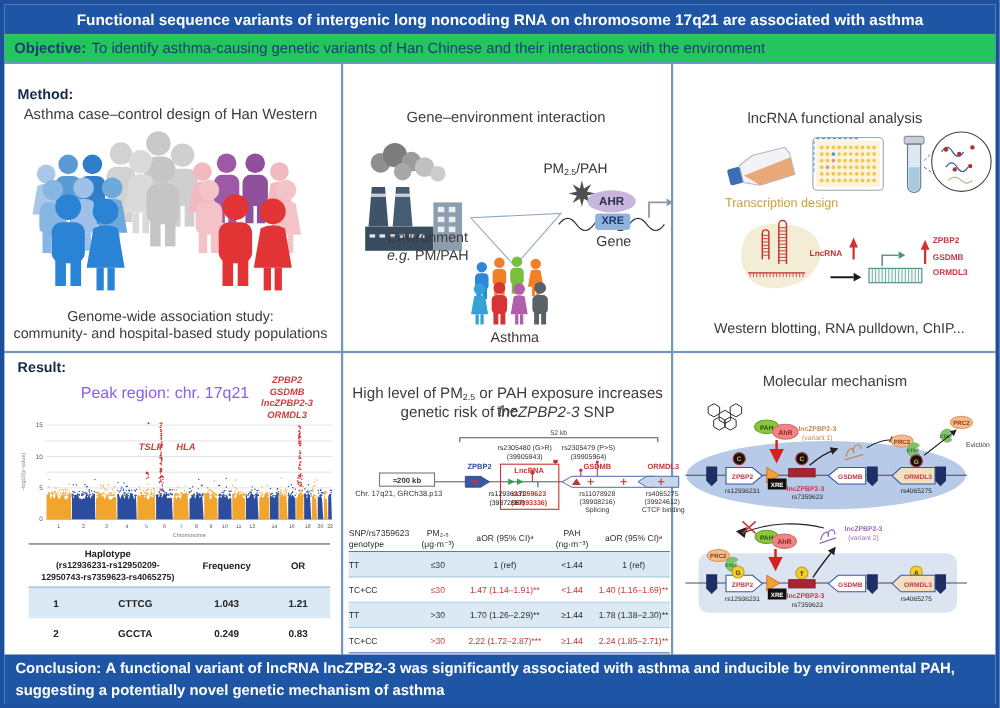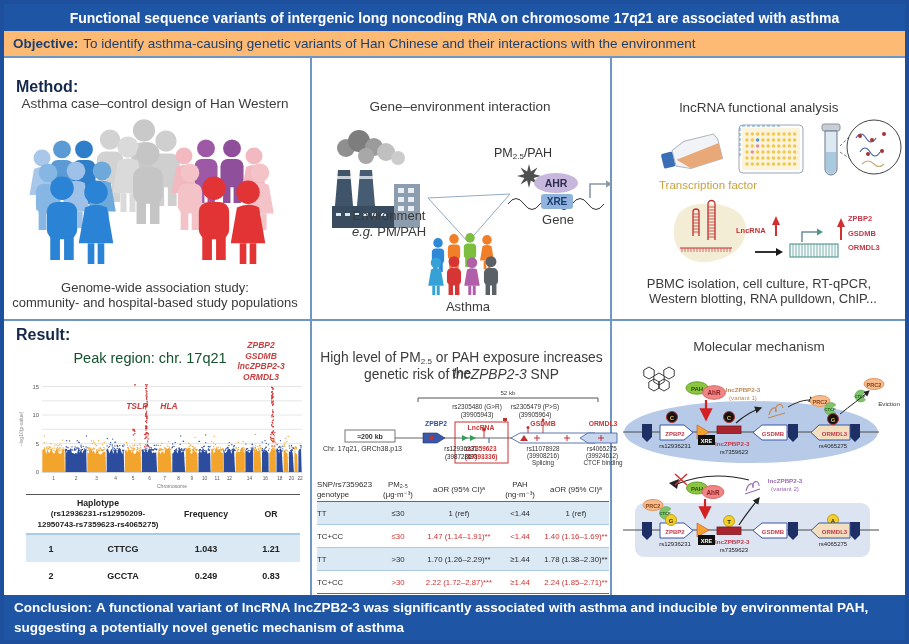--- a/index.html
+++ b/index.html
@@ -2,37 +2,37 @@
 <html><head>
 <meta charset="utf-8">
 <style>
   html,body{margin:0;padding:0;width:909px;height:644px;overflow:hidden;background:#fff;}
   .poster{position:relative;width:909px;height:644px;background:#ffffff;
           font-family:"Liberation Sans","DejaVu Sans",sans-serif;overflow:hidden;}
   .abs{position:absolute;}
   .frame{position:absolute;inset:0;border:4px solid #1d4f9c;pointer-events:none;z-index:40;}
   .bar-title{left:4px;top:4px;width:901px;height:27px;background:#1e55a4;color:#ffffff;
              display:flex;align-items:center;justify-content:center;font-size:14px;font-weight:bold;z-index:5;}
-  .bar-objective{left:4px;top:31px;width:901px;height:27px;background:#fdba74;border-bottom:2px solid #6d95c5;
+  .bar-objective{left:4px;top:31px;width:901px;height:27px;background:#22c55e;border-bottom:2px solid #6d95c5;
              display:flex;align-items:center;padding-left:9px;box-sizing:border-box;font-size:13.5px;color:#1d3f70;z-index:5;}
   .bar-objective b{margin-right:5px;}
   .bar-conclusion{left:4px;top:595px;width:901px;height:45px;background:#1e55a4;color:#fff;font-size:13.5px;
              line-height:1.5;padding:3px 10px;box-sizing:border-box;z-index:5;font-weight:bold;}
   .bar-conclusion b{margin-right:4px;}
   .vdiv{top:58px;width:2px;height:537px;background:#7096c2;z-index:1;}
   .hdiv{left:4px;top:319px;width:901px;height:2px;background:#7096c2;z-index:1;}
-  .sec-label{font-weight:bold;font-size:16px;color:#15284b;z-index:4;}
+  .sec-label{font-weight:bold;font-size:13px;color:#15284b;z-index:4;}
   .panel-title{font-size:13.5px;color:#3c3c3c;text-align:center;z-index:4;}
   .caption{font-size:13px;color:#3a3a3a;text-align:center;z-index:4;}
   .i{font-style:italic;}
   .sub{font-size:8px;vertical-align:-2px;}
   .gold{color:#c9a13e;font-size:11.5px;}
   .genestack{font-size:8.5px;font-weight:bold;font-style:italic;color:#c94040;text-align:center;line-height:10.5px;z-index:4;}
   .peaklbl{font-size:8.5px;font-weight:bold;font-style:italic;color:#c94040;text-align:center;z-index:4;}
-  .plot-title{font-size:14.5px;color:#14532d;text-align:center;z-index:4;}
+  .plot-title{font-size:14.5px;color:#8b5cf6;text-align:center;z-index:4;}
   
   .hap{left:26px;top:494px;width:274px;font-size:8.5px;color:#222;z-index:3;}
   .hap-head{display:grid;grid-template-columns:50px 94px 72px 58px;border-top:1.5px solid #555;
             border-bottom:2px solid #a8cce8;padding:3px 0;}
   .hap-h1{grid-column:1/3;text-align:center;font-weight:bold;line-height:1.3;font-size:8px;}
   .hap-h1 .l1{font-size:8.7px;}
   .hap-hc{display:flex;align-items:center;justify-content:center;font-weight:bold;font-size:8.7px;}
   .hap-row{display:grid;grid-template-columns:50px 94px 72px 58px;height:27px;align-items:center;
            text-align:center;font-weight:bold;font-size:9px;}
   .band{background:#dbe9f5;}
@@ -389,21 +389,21 @@
       <path d="M46,22 q5,-8 10,0 t10,0" stroke="#3a5fa8" fill="none" stroke-width="1.2"></path>
       <path d="M50,36 q5,-8 10,0 t10,0" stroke="#3a5fa8" fill="none" stroke-width="1.2"></path>
       <circle cx="50" cy="20" r="2" fill="#a83232"></circle>
         <circle cx="62" cy="24" r="2" fill="#a83232"></circle>
       <circle cx="74" cy="18" r="2" fill="#a83232"></circle>
         <circle cx="58" cy="38" r="2" fill="#a83232"></circle>
       <circle cx="72" cy="35" r="2" fill="#a83232"></circle>
       <path d="M52,48 q6,-6 12,0 q5,5 10,0" stroke="#c8a878" fill="none" stroke-width="1.1"></path>
     </g>
   </svg>
-  <div class="abs gold" style="left:659px;top:179px;width:130px;z-index:4">Transcription factor</div>
+  <div class="abs gold" style="left:659px;top:179px;width:130px;z-index:4">Transcription design</div>
   <svg style="left:652px;top:192px" width="253" height="74" viewBox="0 0 253 74">
     <path d="M25,25 C32,5 85,8 92,28 C100,48 82,68 54,70 C26,72 16,45 25,25 Z" fill="#f4edd6"></path>
     <g stroke="#c03030" fill="none">
       <path d="M41,44 V20 A3,3 0 0 1 47,20 V44" stroke-width="1.3"></path>
       <path d="M41,22 H47 M41,25 H47 M41,28 H47 M41,31 H47 M41,34 H47 M41,37 H47 M41,40 H47" stroke-width="0.8"></path>
       <path d="M56,48 V12 A3.5,3.5 0 0 1 63,12 V48" stroke-width="1.3"></path>
       <path d="M56,15 H63 M56,18 H63 M56,21 H63 M56,24 H63 M56,27 H63 M56,30 H63 M56,33 H63 M56,36 H63 M56,39 H63 M56,42 H63 M56,45 H63" stroke-width="0.8"></path>
       <path d="M28,56 H80" stroke-width="1.2"></path>
       <path d="M30,56 v4 M33,56 v4 M36,56 v4 M39,56 v4 M42,56 v4 M45,56 v4 M48,56 v4 M51,56 v4 M54,56 v4 M57,56 v4 M60,56 v4 M63,56 v4 M66,56 v4 M69,56 v4 M72,56 v4 M75,56 v4 M78,56 v4" stroke-width="0.7"></path>
     </g>
@@ -423,21 +423,20 @@
       <polygon points="165,36.5 165,43.5 171,40" fill="#50948c"></polygon>
     </g>
     <g>
       <line x1="189" y1="48" x2="189" y2="34" stroke="#d03030" stroke-width="2"></line>
       <polygon points="185,35 193,35 189,26" fill="#d03030"></polygon>
     </g>
     <text x="196" y="29" font-size="7.5" font-weight="bold" fill="#c23a4a">ZPBP2</text>
     <text x="196" y="44" font-size="7.5" font-weight="bold" fill="#c23a4a">GSDMB</text>
     <text x="196" y="58" font-size="7.5" font-weight="bold" fill="#c23a4a">ORMDL3</text>
   </svg>
-  <div class="abs caption" style="left:613px;top:276px;width:292px">PBMC isolation, cell culture, RT-qPCR,</div>
   <div class="abs caption" style="left:613px;top:291px;width:300px">Western blotting, RNA pulldown, ChIP...</div>
 
   <div class="abs sec-label" style="left:16px;top:326px">Result:</div>
 
   <div class="abs plot-title" style="left:50px;top:350px;width:200px">Peak region: chr. 17q21</div>
   <div class="abs genestack" style="left:222px;top:340px;width:78px">
     <div>ZPBP2</div>
     <div>GSDMB</div>
     <div>lncZPBP2-3</div>
     <div>ORMDL3</div>

